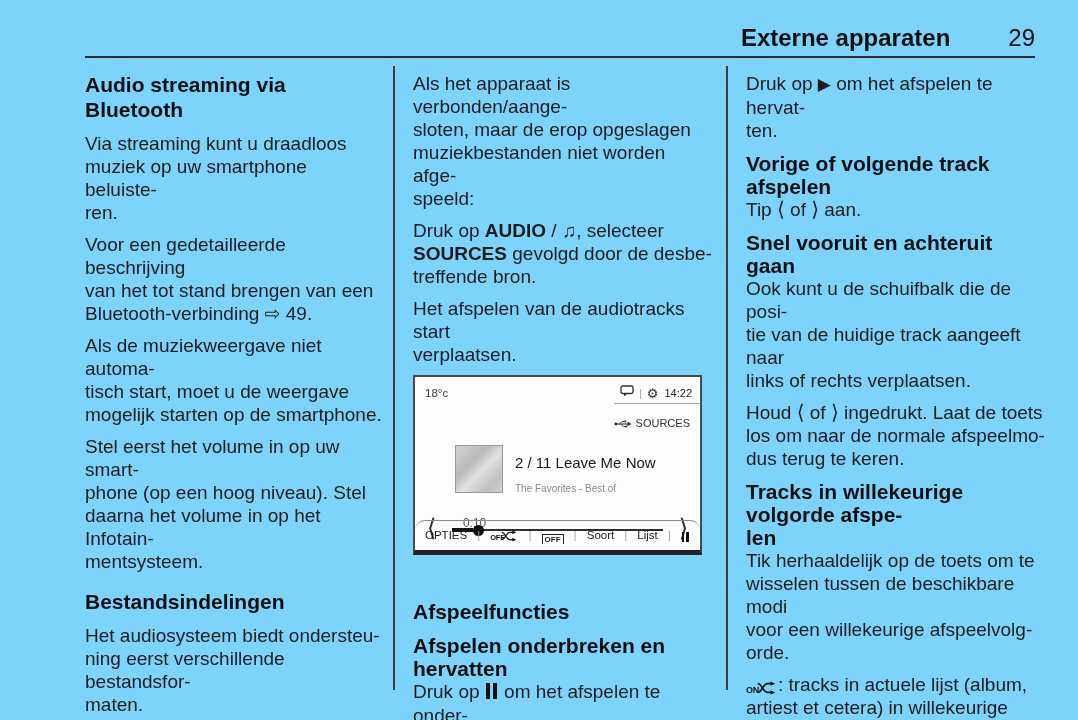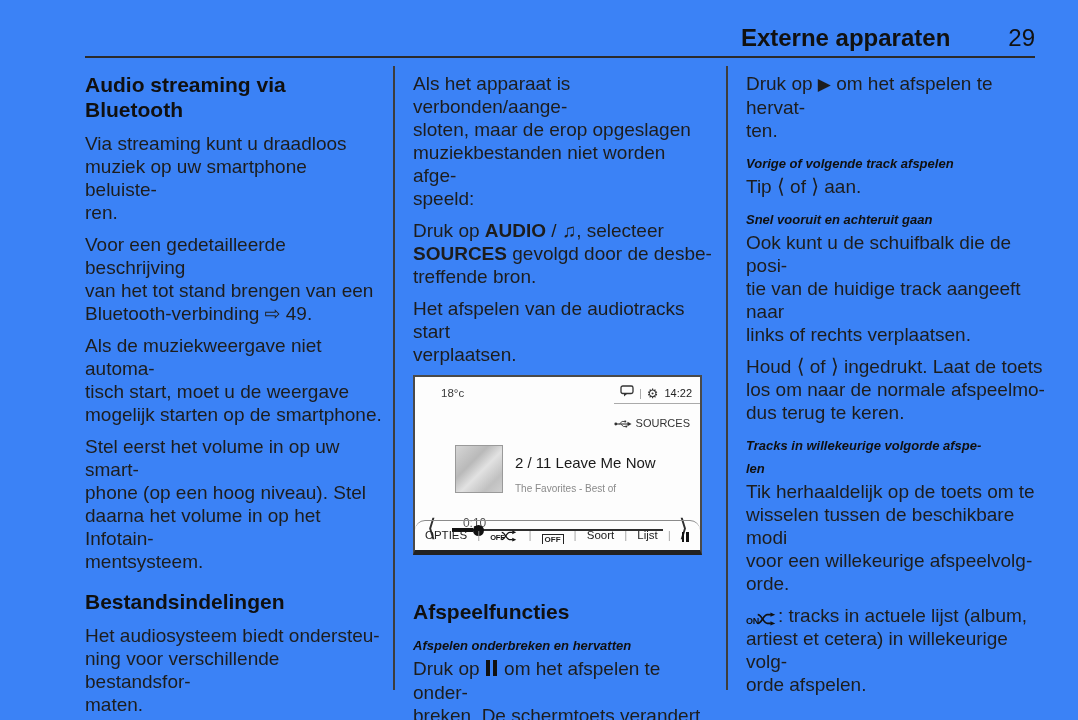--- a/index.html
+++ b/index.html
@@ -1,46 +1,46 @@
 <!DOCTYPE html>
 <html><head>
 <meta charset="utf-8">
 <style>
   html,body{margin:0;padding:0;background:#e8e8e8;}
-  .page{position:relative;width:1078px;height:720px;background:#3b82f6;overflow:hidden;
+  .page{position:relative;width:1078px;height:720px;background:#7dd3fc;overflow:hidden;
         font-family:"Liberation Sans", sans-serif;color:#1d1d1d;}
   
   .hdr{position:absolute;top:24px;left:85px;width:950px;display:flex;justify-content:flex-end;align-items:baseline;}
   .hdr-title{font-size:24px;font-weight:700;color:#111;}
   .hdr-page{font-size:24px;font-weight:400;color:#111;margin-left:58px;}
   .hdr-rule{position:absolute;top:56px;left:85px;width:950px;height:2px;background:#2b2b2b;}
   .vdiv{position:absolute;top:66px;width:2px;height:624px;background:#3d3d3d;}
   .vdiv.d1{left:393px;} .vdiv.d2{left:726px;}
   
   .col{position:absolute;top:72px;font-size:19px;line-height:23px;}
   .col1{left:85px;width:298px;}
   .col2{left:413px;width:300px;}
   .col3{left:746px;width:300px;}
   .pre{white-space:pre-line;}
   p.body{margin:0 0 9px;}
   .h-section{font-size:21px;line-height:25px;font-weight:700;color:#101010;margin:0 0 10px;}
   .h-section.mt{margin-top:16px;}
-  .h-sub{font-size:13px;line-height:23px;font-weight:700;color:#101010;margin:10px 0 0;font-style:italic;}
+  .h-sub{font-size:21px;line-height:23px;font-weight:700;color:#101010;margin:10px 0 0;}
   .b{font-weight:700;}
   
   .play-glyph{font-size:17px;}
   .pause-icon{display:inline-block;vertical-align:-1px;}
   .pause-icon i{display:inline-block;width:4px;height:16px;background:#111;margin:0 1.5px;}
   .chev{font-size:20px;}
   .shuffle-icon{display:inline-flex;align-items:flex-end;vertical-align:-2px;margin-right:1px;}
   .shuffle-label{font-size:9px;font-weight:700;line-height:1;letter-spacing:-0.3px;margin:0 -3px 0 0;color:#111;}
   
   .screen{width:289px;height:180px;border:2px solid #4a4a4a;border-bottom:5px solid #222;
           background:#fdfdfd;margin:4px 0 44px;box-sizing:border-box;position:relative;font-weight:400;}
-  .scr-status{display:flex;align-items:center;padding:5px 8px 0 26px;font-size:11.5px;color:#3a3a3a;}
+  .scr-status{display:flex;align-items:center;padding:5px 8px 0 10px;font-size:11.5px;color:#3a3a3a;}
   .scr-temp{flex:0 0 auto;}
   .scr-status .grow{flex:1;}
   .scr-sep{color:#999;margin:0 5px;font-size:10px;}
   .gear{font-size:13px;color:#333;}
   .scr-time{margin-left:6px;font-size:11px;color:#222;}
   .status-underline{position:absolute;top:26px;right:0;width:86px;height:1px;background:#aaa;}
   .scr-sources{display:flex;justify-content:flex-end;align-items:center;padding:7px 10px 0 0;font-size:11px;color:#333;}
   .scr-sources svg{margin-right:4px;}
   .album-row{display:flex;align-items:flex-start;margin:10px 0 0 40px;}
   .album-art{width:46px;height:46px;border:1px solid #9a9a9a;
@@ -87,21 +87,21 @@
 Bluetooth-verbinding ⇨ 49.</p>
     <p class="body pre">Als de muziekweergave niet automa-
 tisch start, moet u de weergave
 mogelijk starten op de smartphone.</p>
     <p class="body pre">Stel eerst het volume in op uw smart-
 phone (op een hoog niveau). Stel
 daarna het volume in op het Infotain-
 mentsysteem.</p>
     <div class="h-section mt">Bestandsindelingen</div>
     <p class="body pre">Het audiosysteem biedt ondersteu-
-ning voor verschillende bestandsfor-
+ning eerst verschillende bestandsfor-
 maten.</p>
 
   </div>
 
   <div class="col col2">
     <p class="body pre">Als het apparaat is verbonden/aange-
 sloten, maar de erop opgeslagen
 muziekbestanden niet worden afge-
 speeld:</p>
     <p class="body pre"><span>Druk op </span><span class="b">AUDIO</span><span> / </span><span>♫</span><span>, selecteer

